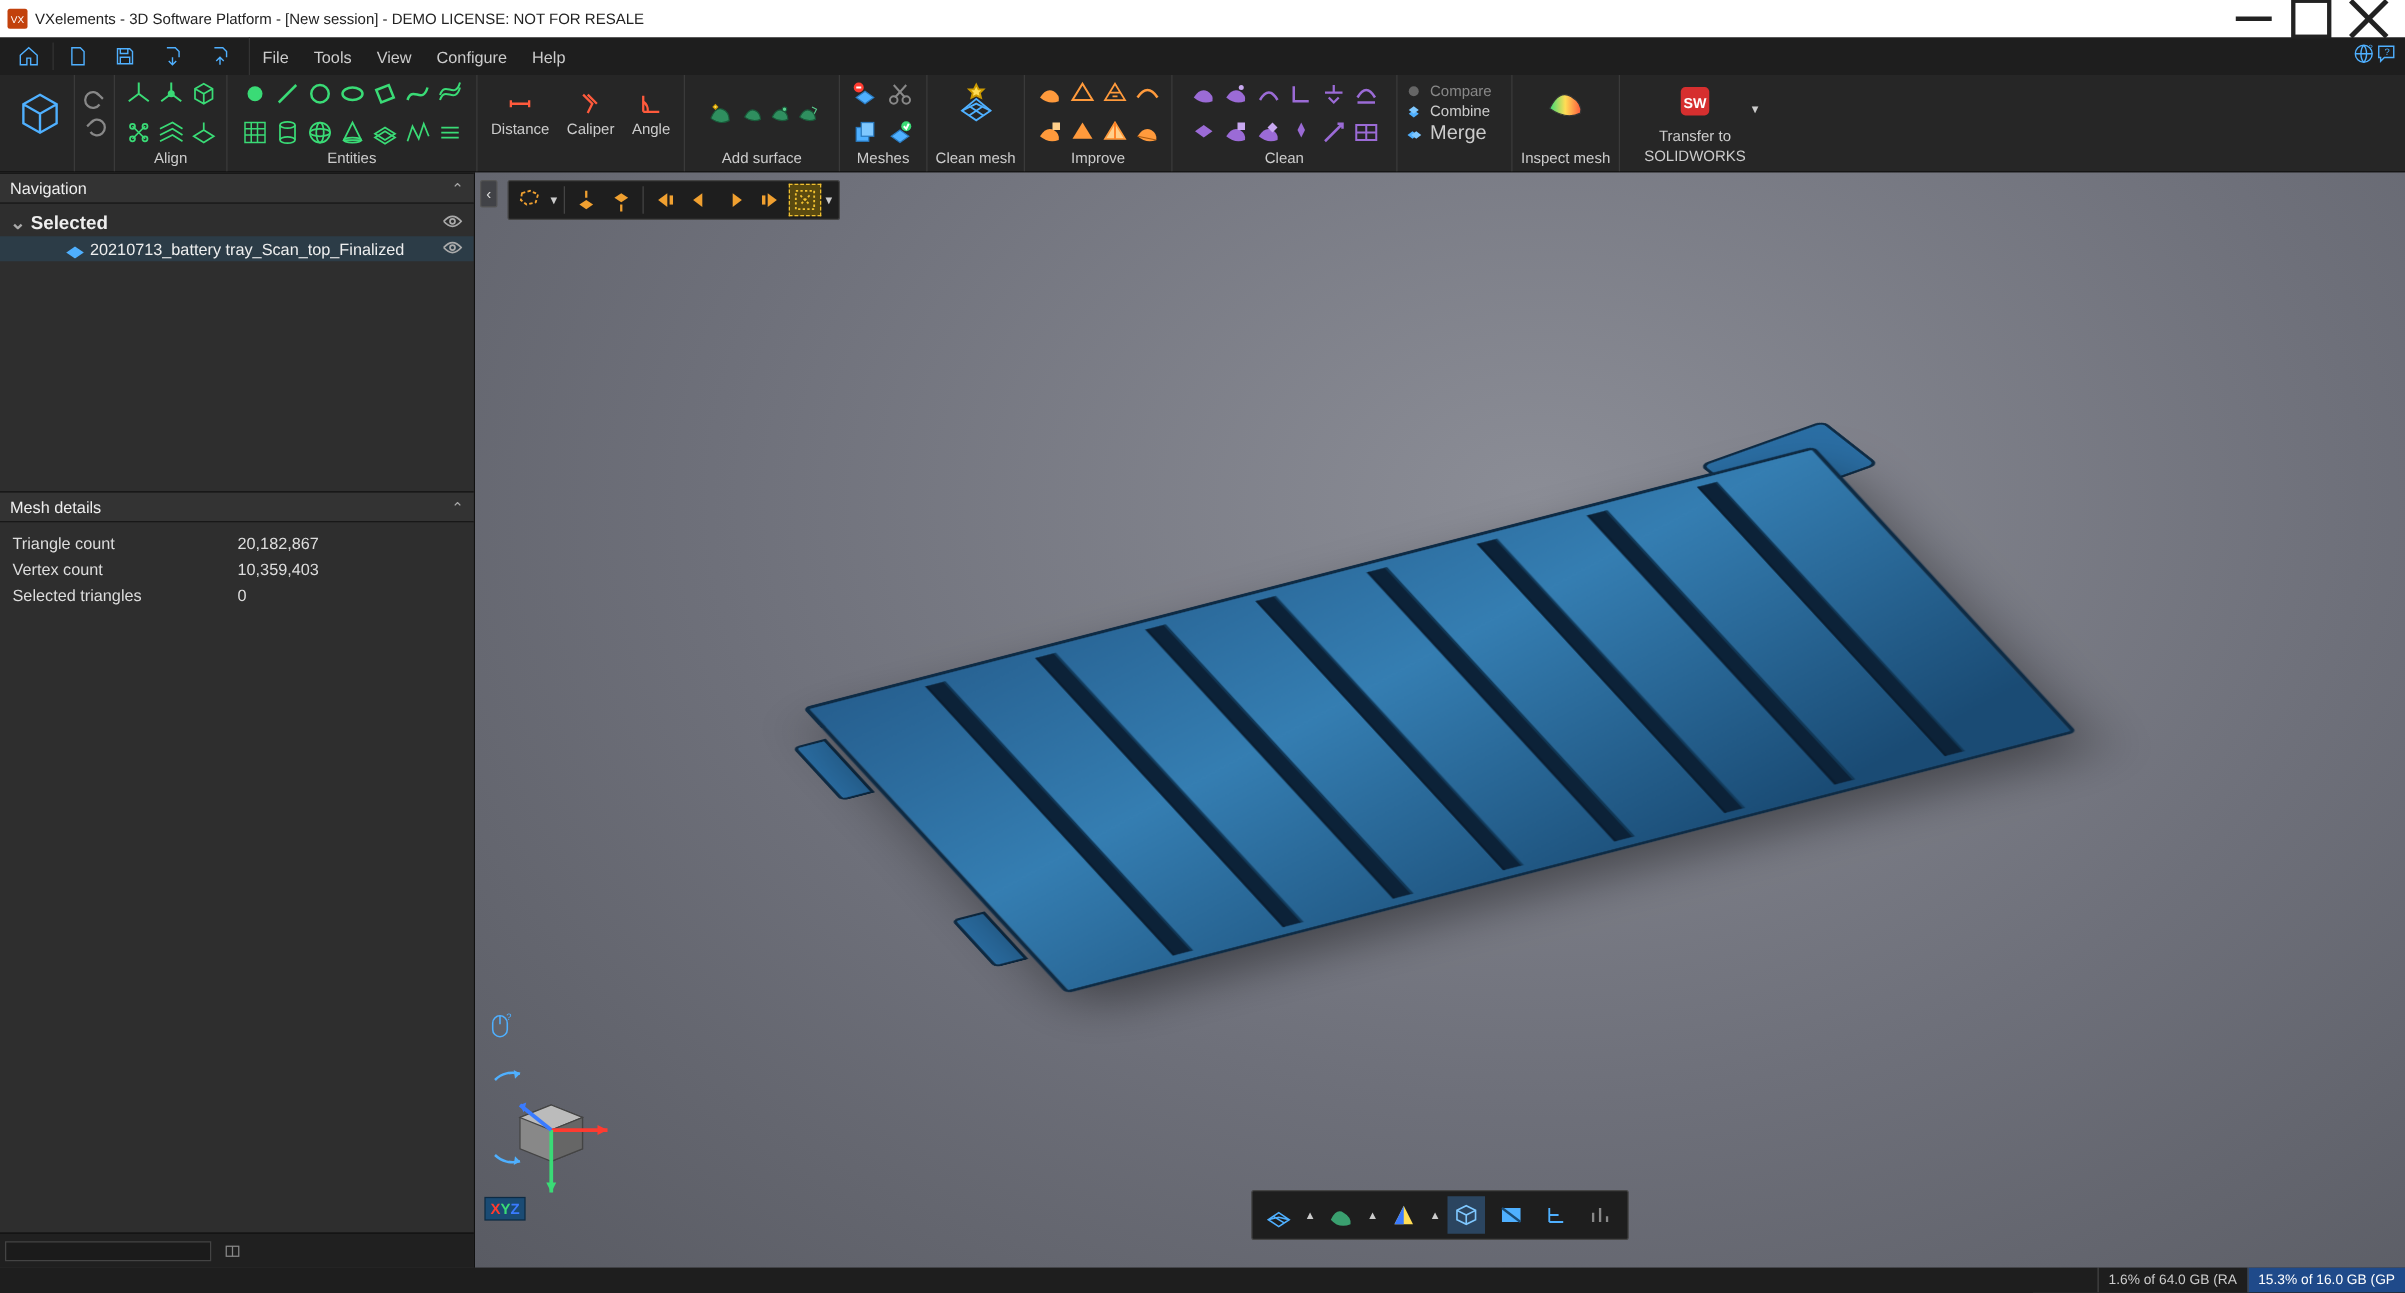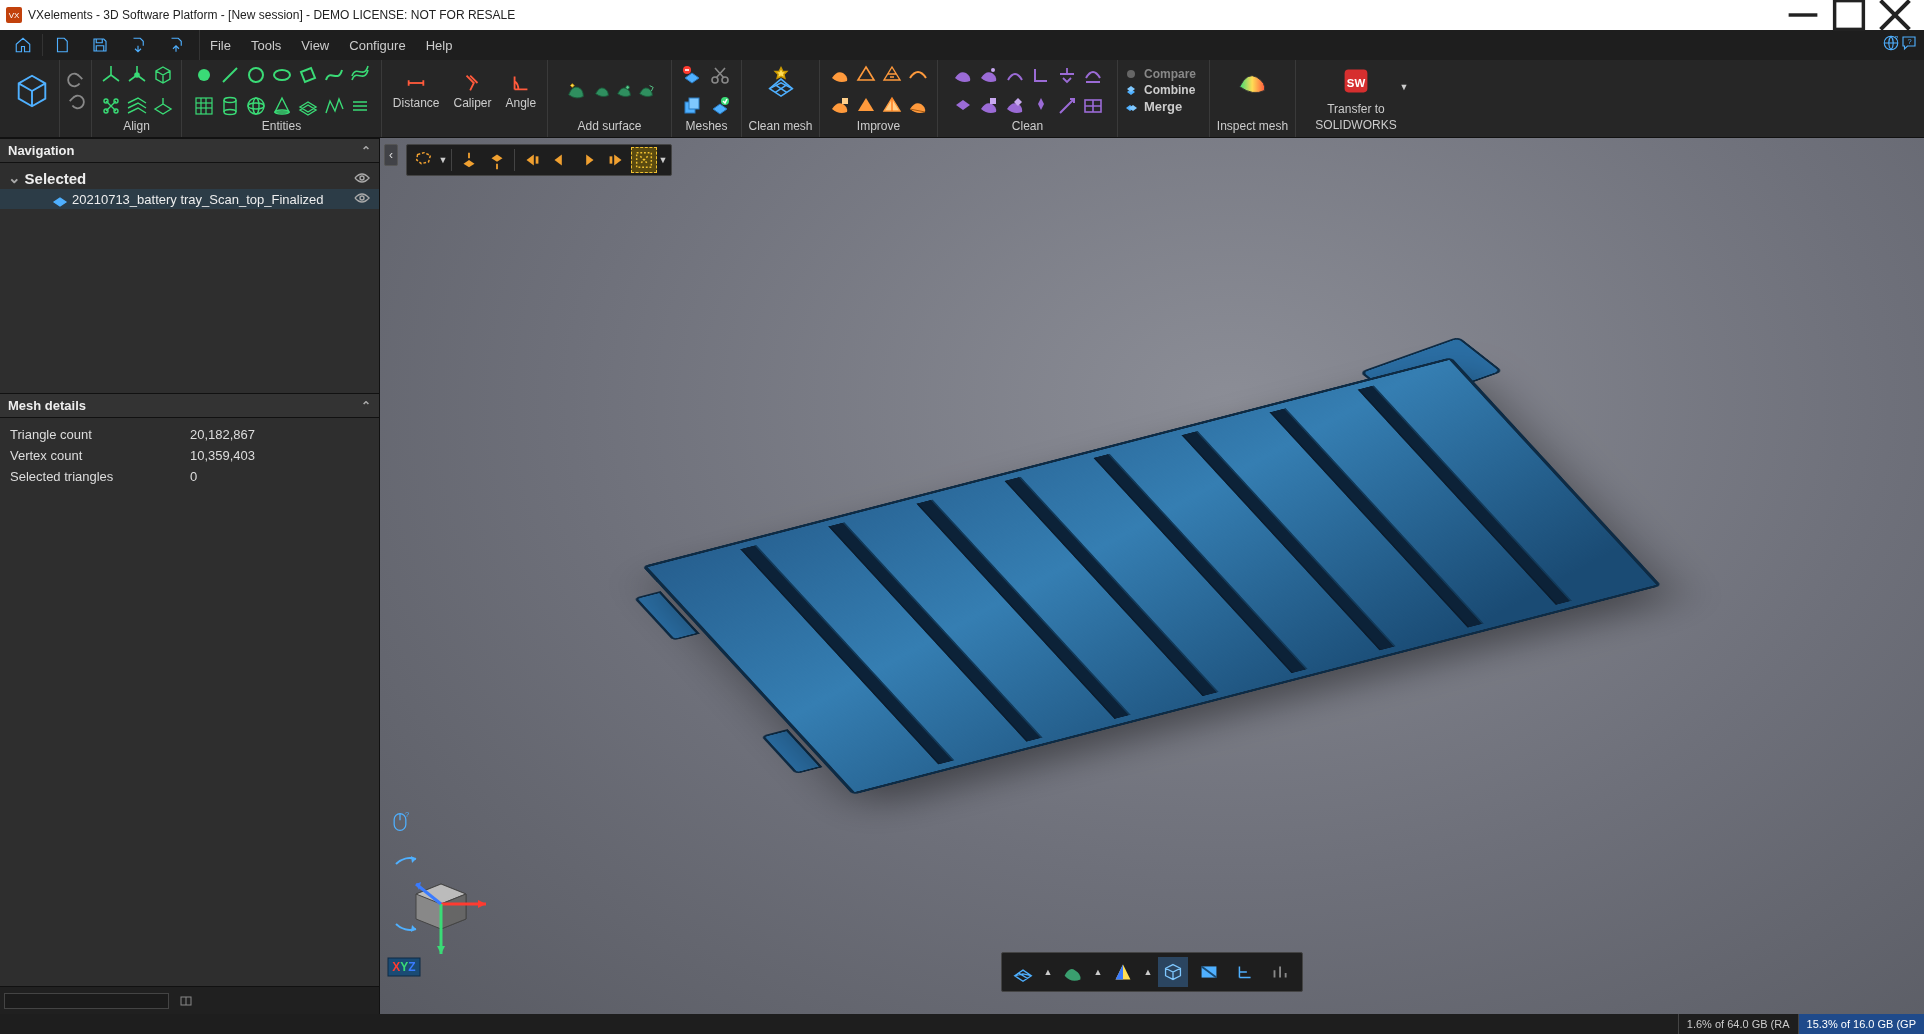--- a/index.html
+++ b/index.html
@@ -17,35 +17,35 @@
   .app-top .left-icons { display:flex; align-items:center; gap:0; padding:0 4px; border-right:1px solid #333; height:100%; }
   .app-top .left-icons .btn, .app-top .menu { height:30px; display:flex; align-items:center; justify-content:center; padding:0 10px; color:#ccc; font-size:13px; }
   .app-top .btn svg { width:18px; height:18px; stroke:#4fb0ff; fill:none; stroke-width:1.5; }
   .app-top .right-icons { margin-left:auto; display:flex; gap:0; padding:0 6px; }
   .app-top .right-icons .btn svg { stroke:#4fb0ff; }
 
   
   .ribbon { background:#262626; height:78px; display:flex; border-bottom:1px solid #111; padding:0 4px; }
   .ribbon-group { display:flex; flex-direction:column; align-items:center; justify-content:space-between; padding:2px 6px; border-right:1px solid #3a3a3a; }
   .ribbon-group .icons { display:flex; flex-wrap:wrap; gap:4px; align-items:center; justify-content:center; flex:1; }
-  .ribbon-group .icons.rows { flex-direction:column;font-weight:bold; }
+  .ribbon-group .icons.rows { flex-direction:column; }
   .ribbon-group .label { color:#ccc; font-size:12px; height:16px; }
   .ricon { width:22px; height:22px; display:flex; align-items:flex-start; justify-content:center; }
   .ricon.big { width:38px; height:38px; }
   .ricon svg { width:100%; height:100%; }
   .ricon.small { width:18px; height:18px; }
   .sub-col { display:flex; flex-direction:column; align-items:center; justify-content:center; gap:2px; }
   .sub-col .cap { color:#ccc; font-size:12px; }
 
   
   .content { display:flex; height: calc(100% - 30px - 30px - 78px - 20px); }
 
   
   .side { width:380px; background:#2e2e2e; display:flex; flex-direction:column; border-right:1px solid #111; }
-  .panel-header { background:#333; color:#eee; font-size:13px; font-weight:700; padding:4px 8px; display:flex; align-items:center; justify-content:space-between; border-bottom:1px solid #111; border-top:1px solid #111;gap:20px; }
+  .panel-header { background:#333; color:#eee; font-size:13px; font-weight:400; padding:4px 8px; display:flex; align-items:center; justify-content:space-between; border-bottom:1px solid #111; border-top:1px solid #111;gap:20px; }
   .panel-header .chev { font-size:12px; color:#aaa; }
   .tree { padding:4px 0; }
   .tree-row { display:flex; align-items:center; gap:4px; color:#eee; font-size:14px; padding:2px 8px; }
   .tree-row.root { font-weight:700; font-size:15px; }
   .tree-row.child { padding-left:52px; background:#2a5a7a55; font-size:13px; }
   .tree-row .eye { margin-left:auto; color:#999; width:18px; text-align:center; }
   .tree-row .mesh-ico { width:16px; height:16px; }
   .tree-row .mesh-ico svg { width:100%; height:100%; stroke:#4fb0ff; fill:#4fb0ff; }
   .nav-body { flex: 0 0 230px; overflow:auto; background:#2e2e2e; }
 
@@ -563,21 +563,21 @@
           </svg>
         <span>Compare</span>
       </div>
       <div style="display:flex; align-items:center; gap:6px; color:#ccc; font-size:12px;">
         <svg width="14" height="14" viewBox="0 0 14 14" fill="#4fb0ff">
             <path d="M3 9 L7 6 L11 9 L7 12 Z"></path>
             <path d="M3 6 L7 3 L11 6 L7 9 Z" fill="#7fc8ff"></path>
           </svg>
         <span>Combine</span>
       </div>
-      <div style="display:flex; align-items:center; gap:6px; color:#ccc; font-size:13px;">
+      <div style="display:flex; align-items:center; gap:6px; color:#ccc; font-size:16px;">
         <svg width="14" height="14" viewBox="0 0 14 14" fill="#4fb0ff">
             <path d="M2 8 L6 5 L10 8 L6 11 Z"></path>
             <path d="M5 8 L9 5 L13 8 L9 11 Z" fill="#7fc8ff"></path>
           </svg>
         <span>Merge</span>
       </div>
     </div>
     <div class="label"></div>
   </div>
 

